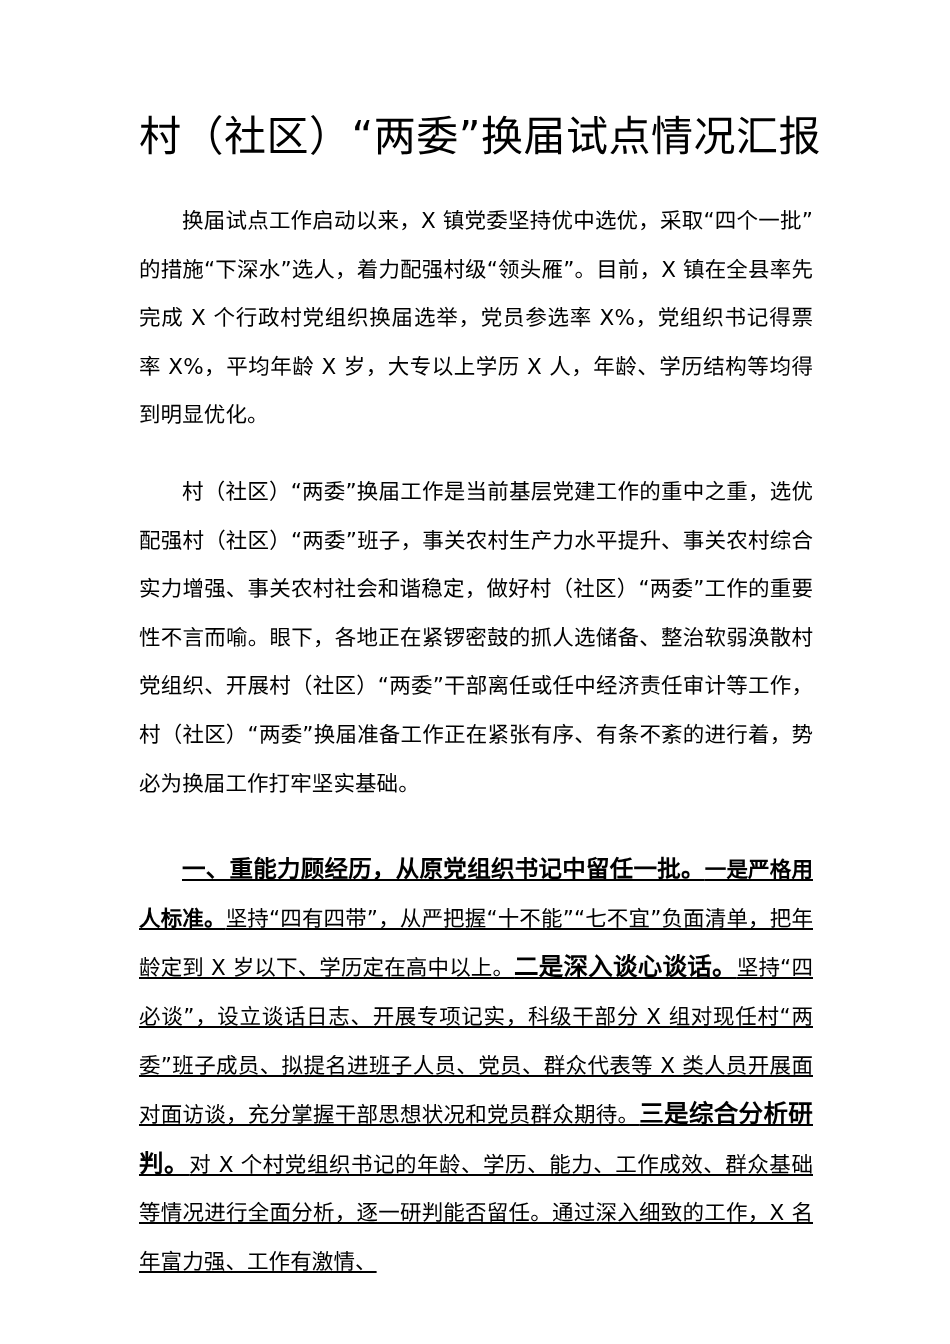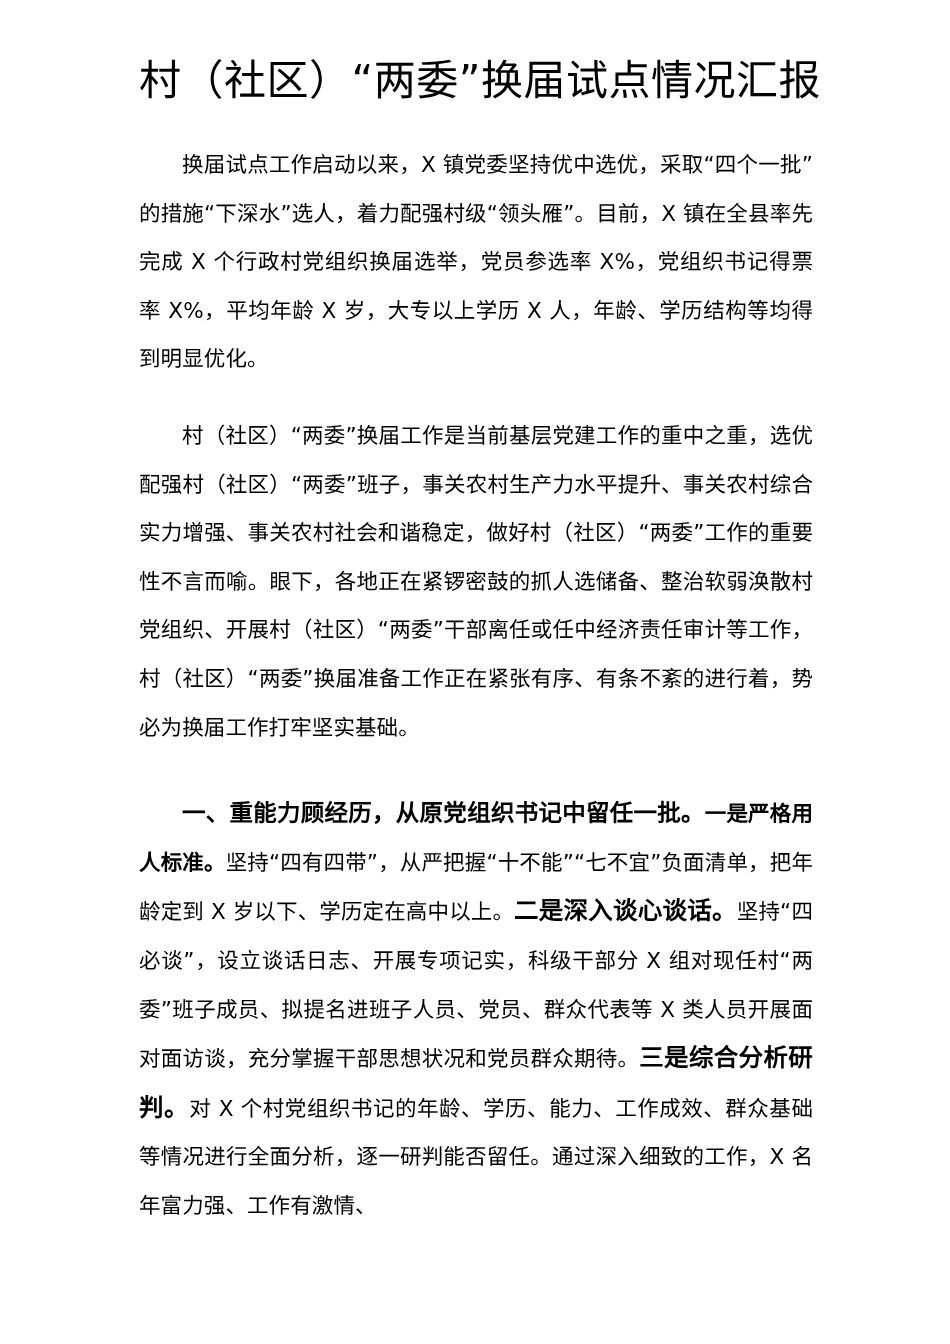--- a/index.html
+++ b/index.html
@@ -27,21 +27,21 @@
     top: 0;
     width: 674px;
   }
   .doc-title {
     font-size: 42px;
     font-weight: 400;
     line-height: 1.12;
     text-align: left;
     letter-spacing: 0.5px;
     margin: 0;
-    padding-top: 57px;
+    padding-top: 113px;
     white-space: nowrap;
   }
   .para {
     font-size: 21.5px;
     line-height: 48.6px;
     text-align: justify;
     text-align-last: left;
     text-justify: inter-character;
     margin: 0;
     letter-spacing: 0.1px;
@@ -50,20 +50,21 @@
     text-indent: 2em;
   }
   .gap-lead {
     margin-top: 28px;
   }
   .gap-para {
     margin-top: 37px;
   }
   .gap-section {
     margin-top: 37px;
+    text-decoration: underline;
   }
   .b-head {
     font-weight: bold;
     font-size: 23.5px;
     letter-spacing: 0.2px;
   }
   .b-sub-sm {
     font-weight: bold;
     font-size: 21.5px;
   }

